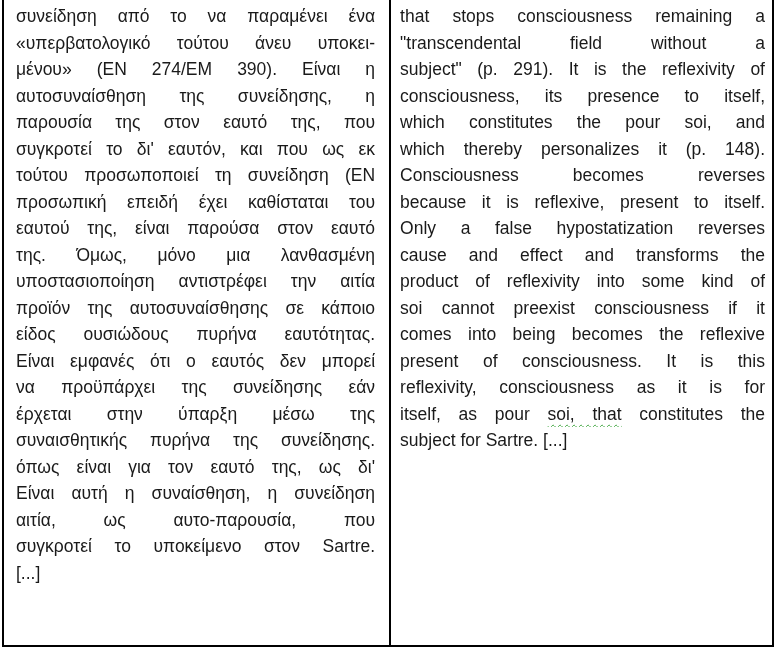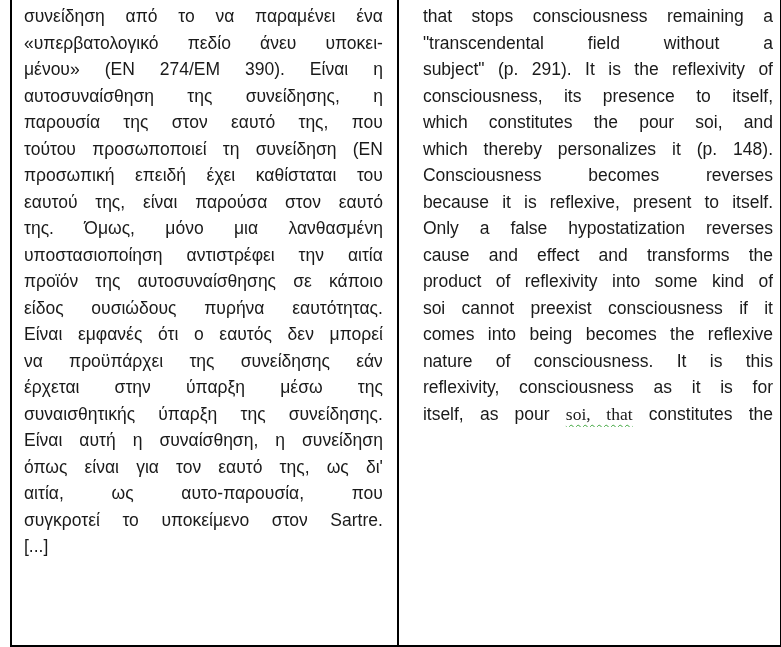--- a/index.html
+++ b/index.html
@@ -6,21 +6,21 @@
     margin: 0;
     padding: 0;
     background: var(--bg-color, #ffffff);
     width: 781px;
     height: 647px;
     overflow: hidden;
     font-family: "Liberation Sans", sans-serif;
   }
   .ttable {
     display: flex;
-    margin-left: 10px;
+    margin-left: 2px;
     width: 772px;
     height: 647px;
     box-sizing: border-box;
     border-bottom: 2px solid var(--border-color, #000);
   }
   .cell {
     box-sizing: border-box;
     color: var(--text-color, #1a1a1a);
     font-size: 17.5px;
     line-height: 26.5px;
@@ -30,80 +30,81 @@
   .cell-left {
     width: 399px;
     border-left: 2px solid var(--border-color, #000);
     border-right: 2px solid var(--border-color, #000);
     padding-left: 12px;
     padding-right: 14px;
   }
   .cell-right {
     width: 393px;
     border-right: 2px solid var(--border-color, #000);
-    padding-left: 24px;
+    padding-left: 9px;
     padding-right: 7px;
   }
   .line {
     white-space: nowrap;
     overflow: hidden;
     text-align: justify;
     text-align-last: justify;
     height: 26.5px;
   }
   .line.last {
     text-align-last: left;
   }
   .grammar {
     text-decoration-line: underline;
     text-decoration-style: wavy;
     text-decoration-color: var(--grammar-color, #3aa33a);
     text-decoration-thickness: 1px;
     text-underline-offset: 4px;
-    font-family: Liberation Serif, serif;
   }
 </style>
 </head>
 <body>
 
 <div class="ttable">
   <div class="cell cell-left" lang="el">
       <div class="line"><span>συνείδηση από το να παραμένει ένα</span></div>
-      <div class="line"><span>«υπερβατολογικό πεδίο άνευ υποκει-</span></div>
+      <div class="line"><span>«υπερβατολογικό τούτου άνευ υποκει-</span></div>
       <div class="line"><span>μένου» (EN 274/EM 390). Είναι η</span></div>
       <div class="line"><span>αυτοσυναίσθηση της συνείδησης, η</span></div>
       <div class="line"><span>παρουσία της στον εαυτό της, που</span></div>
+      <div class="line"><span>συγκροτεί το δι' εαυτόν, και που ως εκ</span></div>
       <div class="line"><span>τούτου προσωποποιεί τη συνείδηση (EN</span></div>
       <div class="line"><span>προσωπική επειδή έχει καθίσταται του</span></div>
       <div class="line"><span>εαυτού της, είναι παρούσα στον εαυτό</span></div>
       <div class="line"><span>της. Όμως, μόνο μια λανθασμένη</span></div>
       <div class="line"><span>υποστασιοποίηση αντιστρέφει την αιτία</span></div>
       <div class="line"><span>προϊόν της αυτοσυναίσθησης σε κάποιο</span></div>
       <div class="line"><span>είδος ουσιώδους πυρήνα εαυτότητας.</span></div>
       <div class="line"><span>Είναι εμφανές ότι ο εαυτός δεν μπορεί</span></div>
       <div class="line"><span>να προϋπάρχει της συνείδησης εάν</span></div>
       <div class="line"><span>έρχεται στην ύπαρξη μέσω της</span></div>
-      <div class="line"><span>συναισθητικής ύπαρξη της συνείδησης.</span></div>
+      <div class="line"><span>συναισθητικής πυρήνα της συνείδησης.</span></div>
+      <div class="line"><span>όπως είναι για τον εαυτό της, ως δι'</span></div>
       <div class="line"><span>Είναι αυτή η συναίσθηση, η συνείδηση</span></div>
-      <div class="line"><span>όπως είναι για τον εαυτό της, ως δι'</span></div>
       <div class="line"><span>αιτία, ως αυτο-παρουσία, που</span></div>
       <div class="line"><span>συγκροτεί το υποκείμενο στον Sartre.</span></div>
       <div class="line last"><span>[...]</span></div>
     </div>
   <div class="cell cell-right" lang="en">
       <div class="line"><span>that stops consciousness remaining a</span></div>
       <div class="line"><span>"transcendental field without a</span></div>
       <div class="line"><span>subject" (p. 291). It is the reflexivity of</span></div>
       <div class="line"><span>consciousness, its presence to itself,</span></div>
       <div class="line"><span>which constitutes the pour soi, and</span></div>
       <div class="line"><span>which thereby personalizes it (p. 148).</span></div>
       <div class="line"><span>Consciousness becomes reverses</span></div>
       <div class="line"><span>because it is reflexive, present to itself.</span></div>
       <div class="line"><span>Only a false hypostatization reverses</span></div>
       <div class="line"><span>cause and effect and transforms the</span></div>
       <div class="line"><span>product of reflexivity into some kind of</span></div>
       <div class="line"><span>soi cannot preexist consciousness if it</span></div>
       <div class="line"><span>comes into being becomes the reflexive</span></div>
-      <div class="line"><span>nature of consciousness. It is this</span></div>
+      <div class="line"><span>present of consciousness. It is this</span></div>
       <div class="line"><span>reflexivity, consciousness as it is for</span></div>
       <div class="line"><span>itself, as pour </span><span class="grammar">soi, that</span><span> constitutes the</span></div>
+      <div class="line last"><span>subject for Sartre. [...]</span></div>
     </div>
 </div>
 
 </body></html>

